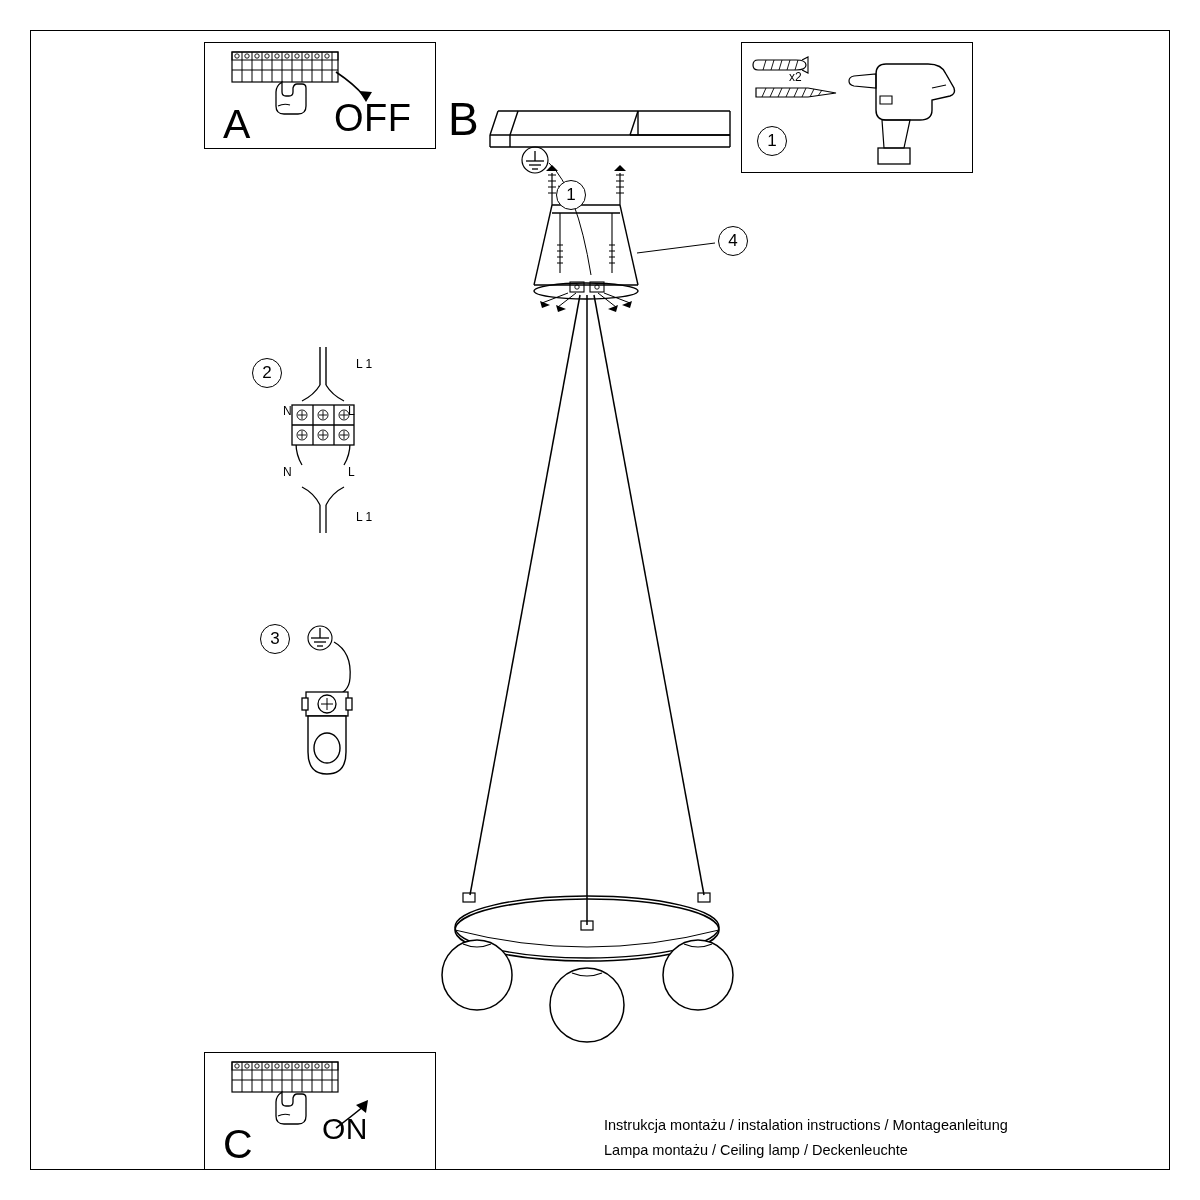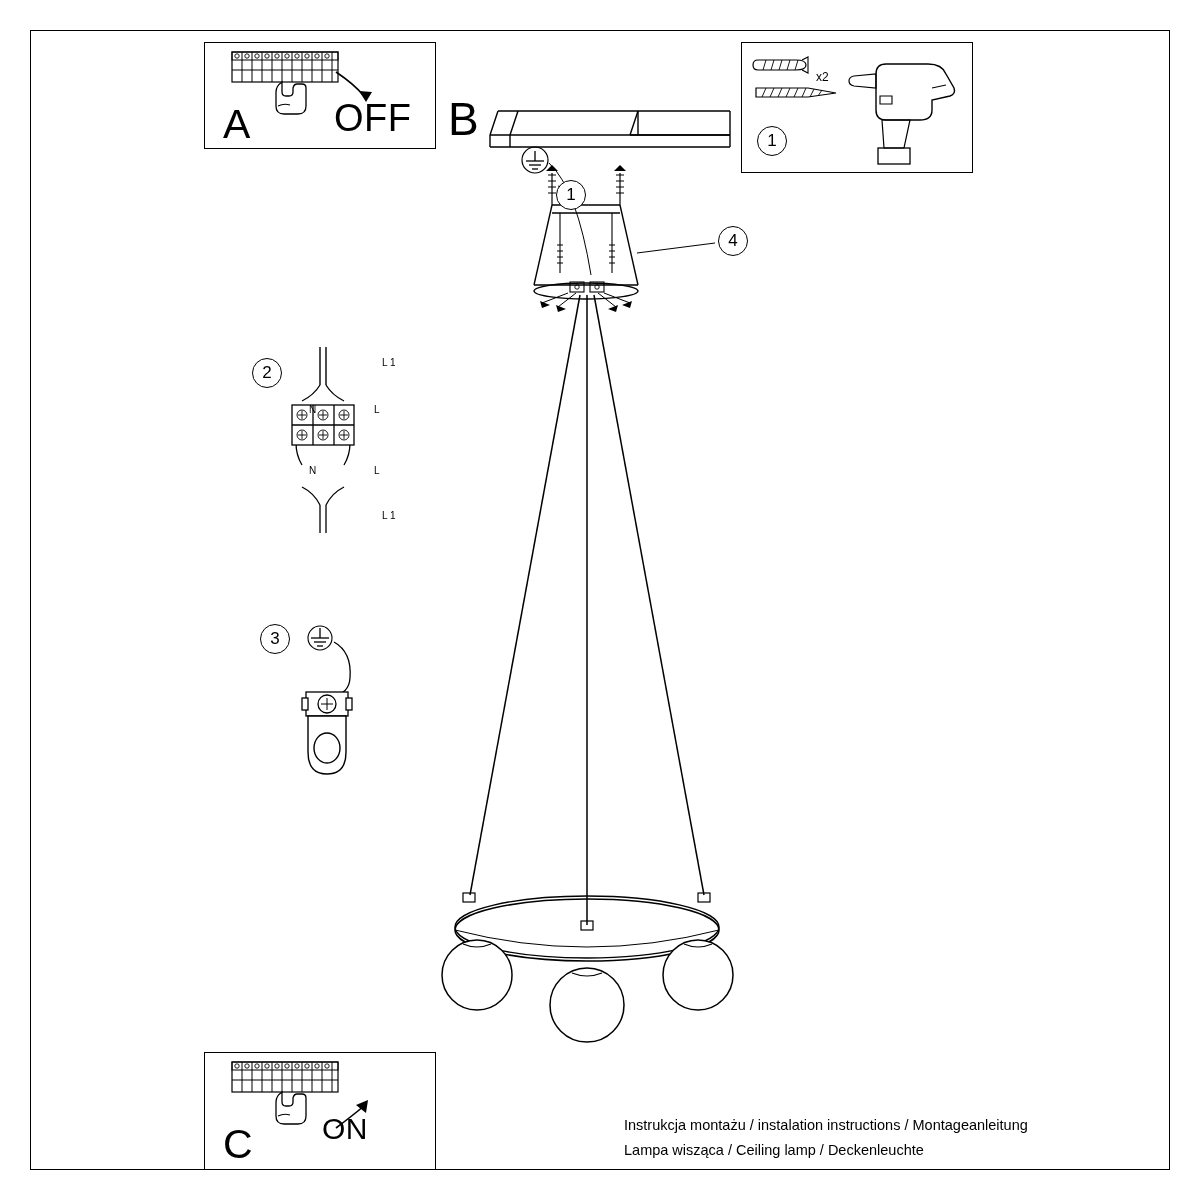--- a/index.html
+++ b/index.html
@@ -70,33 +70,33 @@
     font-size: 17px;
     background: #fff;
   }
   .sc-1-top { left: 757px; top: 126px; }
   .sc-1-mid { left: 556px; top: 180px; }
   .sc-2 { left: 252px; top: 358px; }
   .sc-3 { left: 260px; top: 624px; }
   .sc-4 { left: 718px; top: 226px; }
 
   
-  .tiny { font-size: 10px; margin-left: 26px; }
+  .tiny { font-size: 12px; }
   .lbl-L1a  { left: 356px; top: 357px; }
   .lbl-L    { left: 348px; top: 404px; }
   .lbl-N1   { left: 283px; top: 404px; }
   .lbl-N2   { left: 283px; top: 465px; }
   .lbl-L2   { left: 348px; top: 465px; }
   .lbl-L1b  { left: 356px; top: 510px; }
-  .lbl-x2   { left: 816px; top: 70px; font-size: 12px; }
+  .lbl-x2   { left: 789px; top: 70px; font-size: 12px; }
 
   
   .footer {
     position: absolute;
-    left: 624px;
+    left: 604px;
     top: 1113px;
     font-size: 14.5px;
     line-height: 25px;
     white-space: nowrap;
   }
 
   svg { display: block; }
   .ln { stroke: #000; fill: none; }
 </style>
 </head>
@@ -412,16 +412,16 @@
     </g>
 
     <g stroke="#000" fill="#fff" stroke-width="1.4">
       <path d="M8 96 l38 0 l0 36 q0 22 -19 22 q-19 0 -19 -22 z"></path>
       <ellipse cx="27" cy="128" rx="13" ry="15"></ellipse>
     </g>
   </svg>
 
   <div class="footer">
     <div>Instrukcja montażu / instalation instructions / Montageanleitung</div>
-    <div>Lampa wisząca / Ceiling lamp / Deckenleuchte</div>
+    <div>Lampa montażu / Ceiling lamp / Deckenleuchte</div>
   </div>
 
 </div>
 
 </body></html>

